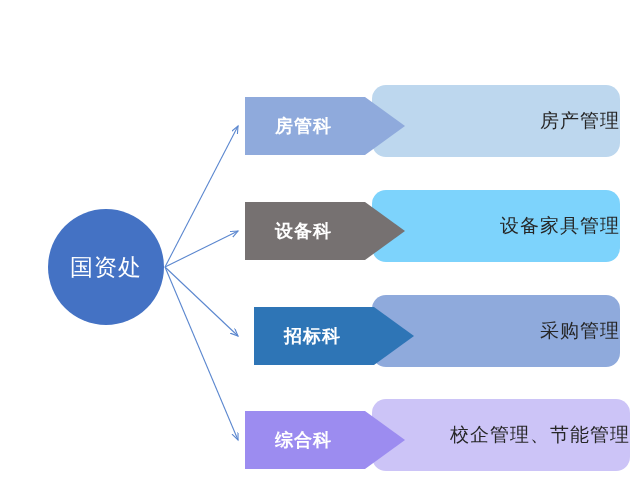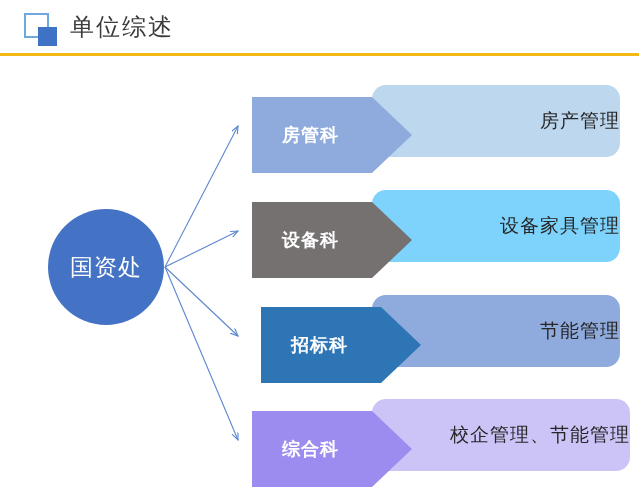--- a/index.html
+++ b/index.html
@@ -54,21 +54,21 @@
   .rowbox{
     position:absolute;left:135px;top:-12px;
     width:248px;height:72px;border-radius:14px;
     display:flex;align-items:center;justify-content:flex-end;
   }
   .rowbox-label{
     font-size:19px;color:#262626;white-space:nowrap;letter-spacing:1px;
     font-family:"DejaVu Sans","Liberation Sans",sans-serif;
   }
   .chev{
-    position:absolute;left:15px;top:0;width:160px;height:76px;
+    position:absolute;left:8px;top:0;width:160px;height:58px;
     -webkit-clip-path:polygon(0 0,120px 0,160px 50%,120px 100%,0 100%);
     clip-path:polygon(0 0,120px 0,160px 50%,120px 100%,0 100%);
     display:flex;align-items:center;
   }
   .chev-label{
     margin-left:30px;font-size:18px;font-weight:bold;color:#ffffff;
     letter-spacing:1px;white-space:nowrap;
     font-family:"DejaVu Sans","Liberation Sans",sans-serif;
   }
 
@@ -77,28 +77,20 @@
   #row-2{left:237px;top:307px;}
   #row-3{left:237px;top:411px;}
 
   #row-3 .rowbox{width:258px;}
 </style>
 </head>
 <body>
 
 <div class="slide">
 
-  <div class="header">
-    <div class="logo">
-      <div class="sq-outline" style="border-color: rgb(111, 168, 220);"></div>
-      <div class="sq-fill" style="background: rgb(61, 114, 196);"></div>
-    </div>
-    <div class="page-title">单位综述</div>
-    <div class="title-rule" style="background: rgb(245, 185, 22);"></div>
-  </div>
 
   <svg class="arrows" width="639" height="492" viewBox="0 0 639 492" xmlns="http://www.w3.org/2000/svg">
     <defs>
       <marker id="ah" markerWidth="9" markerHeight="9" refX="7" refY="3" orient="auto" markerUnits="strokeWidth">
         <path d="M0,0 L7,3 L0,6" fill="none" stroke="#5b87cf" stroke-width="1"></path>
       </marker>
     </defs>
     <line x1="165" y1="267" x2="238" y2="126" stroke="#5b87cf" stroke-width="1.1" marker-end="url(#ah)"></line>
     <line x1="165" y1="267" x2="238" y2="231" stroke="#5b87cf" stroke-width="1.1" marker-end="url(#ah)"></line>
     <line x1="165" y1="267" x2="238" y2="336" stroke="#5b87cf" stroke-width="1.1" marker-end="url(#ah)"></line>
@@ -122,21 +114,21 @@
     <div class="rowbox" style="background: #7dd3fc;">
       <span class="rowbox-label" style="color: rgb(38, 38, 38);">设备家具管理</span>
     </div>
     <div class="chev" style="background: rgb(118, 113, 113);">
       <span class="chev-label" style="color: rgb(255, 255, 255);">设备科</span>
     </div>
   </div>
 
   <div class="row" id="row-2">
     <div class="rowbox" style="background: rgb(143, 170, 220);">
-      <span class="rowbox-label" style="color: rgb(38, 38, 38);">节能管理</span>
+      <span class="rowbox-label" style="color: rgb(38, 38, 38);">采购管理</span>
     </div>
     <div class="chev" style="background: rgb(46, 117, 182); margin-left: 9px;">
       <span class="chev-label" style="color: rgb(255, 255, 255);">招标科</span>
     </div>
   </div>
 
   <div class="row" id="row-3">
     <div class="rowbox" style="background: rgb(204, 196, 247);">
       <span class="rowbox-label" style="color: rgb(38, 38, 38); margin-left: 19px;">校企管理、节能管理</span>
     </div>

